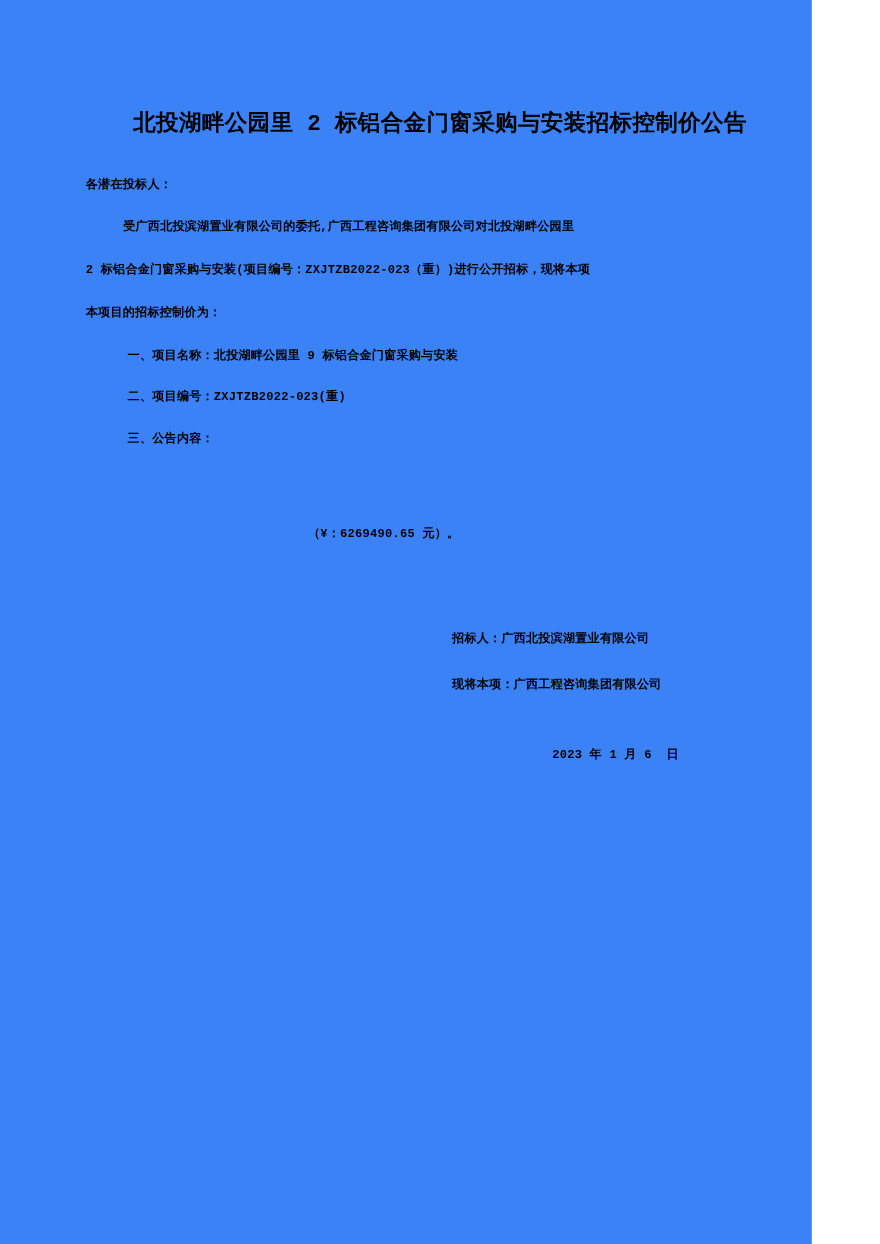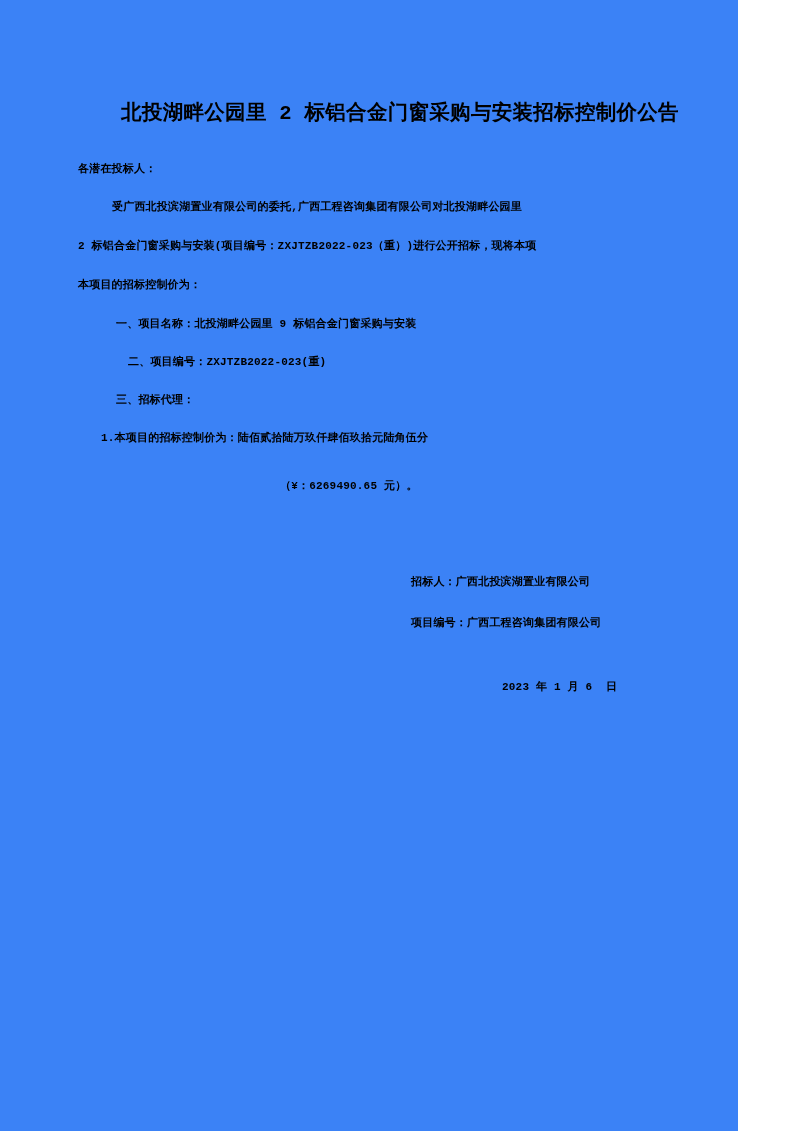--- a/index.html
+++ b/index.html
@@ -35,21 +35,21 @@
     font-weight: bold;
     line-height: 1.25;
     white-space: pre;
     letter-spacing: 0.3px;
   }
   .salutation   { top: 163px; left: 78px;  }
   .intro-1      { top: 201px; left: 112px; text-align: center; }
   .intro-2      { top: 240px; left: 78px;  }
   .intro-3      { top: 279px; left: 78px;  }
   .section-1    { top: 318px; left: 116px; }
-  .section-2    { top: 356px; left: 128px; text-align: center; }
+  .section-2    { top: 356px; left: 116px; text-align: center; }
   .section-3    { top: 394px; left: 116px; }
   .price-words  { top: 432px; left: 101px; }
   .price-number { top: 468px; left: 280px; margin-top: 12px; }
   .sig-tenderer { top: 576px; left: 411px; }
   .sig-agent    { top: 617px; left: 411px; }
   .sig-date     { top: 681px; left: 465px; margin-left: 37px; }
 </style>
 </head>
 <body>
 
@@ -62,25 +62,24 @@
   <div class="line intro-1">受广西北投滨湖置业有限公司的委托,广西工程咨询集团有限公司对北投湖畔公园里</div>
 
   <div class="line intro-2">2 标铝合金门窗采购与安装(项目编号：ZXJTZB2022-023（重）)进行公开招标，现将本项</div>
 
   <div class="line intro-3">本项目的招标控制价为：</div>
 
   <div class="line section-1">一、项目名称：北投湖畔公园里 9 标铝合金门窗采购与安装</div>
 
   <div class="line section-2">二、项目编号：ZXJTZB2022-023(重)</div>
 
-  <div class="line section-3">三、招标代理：</div>
+  <div class="line section-3">三、公告内容：</div>
 
-  <div class="line price-words">1.本项目的招标控制价为：陆佰贰拾陆万玖仟肆佰玖拾元陆角伍分</div>
 
   <div class="line price-number">（¥：6269490.65 元）。</div>
 
   <div class="line sig-tenderer">招标人：广西北投滨湖置业有限公司</div>
 
-  <div class="line sig-agent">项目编号：广西工程咨询集团有限公司</div>
+  <div class="line sig-agent">现将本项：广西工程咨询集团有限公司</div>
 
   <div class="line sig-date">2023 年 1 月 6  日</div>
 
 </div>
 
 </body></html>

